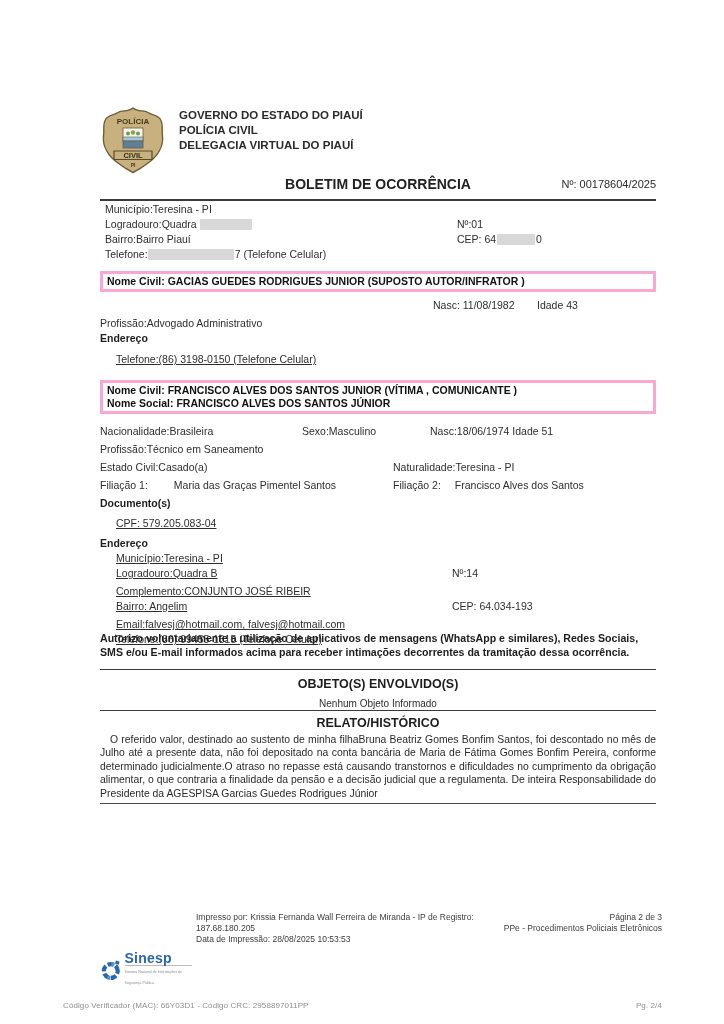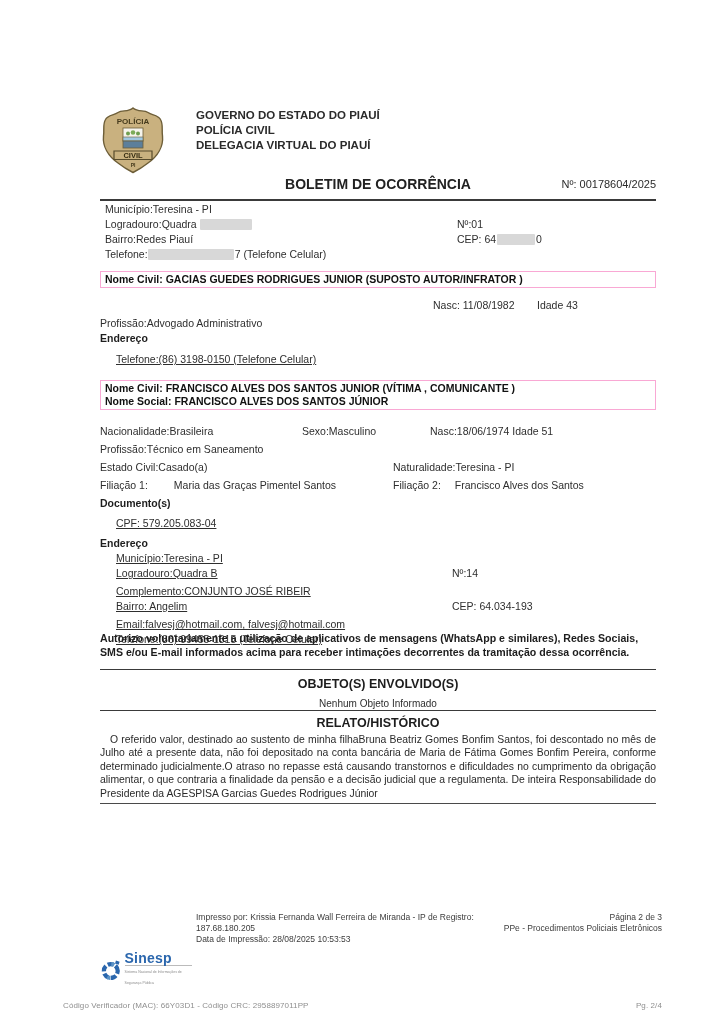--- a/index.html
+++ b/index.html
@@ -5,21 +5,21 @@
   html,body{margin:0;padding:0;background:#f3f3f3;}
   .page{
     width:724px;height:1024px;position:relative;background:#ffffff;
     margin:0 auto;outline:1px solid #dcdcdc;overflow:hidden;
     font-family:"Liberation Sans", sans-serif;color:#2e2e2e;
   }
   .content{position:absolute;left:100px;top:0;width:556px;}
 
   
   .org-header{position:absolute;top:106px;left:0;display:flex;align-items:flex-start;}
-  .org-lines{margin-left:30px;margin-top:2px;font-weight:bold;font-size:11.5px;line-height:15px;color:#2b2b2b;}
+  .org-lines{margin-left:13px;margin-top:2px;font-weight:bold;font-size:11.5px;line-height:15px;color:#2b2b2b;}
 
   .title-row{position:absolute;top:176px;left:0;right:0;height:20px;}
   .doc-title{position:absolute;left:0;right:0;text-align:center;font-size:14px;font-weight:bold;color:#222;}
   .doc-number{position:absolute;right:0;top:2px;font-size:11px;color:#2b2b2b;}
 
   .hr{position:absolute;left:0;right:0;border:none;margin:0;}
   .hr.h1{top:199px;border-top:2px solid #3a3a3a;}
   .hr.h2{top:669px;border-top:1.6px solid #3a3a3a;}
   .hr.h3{top:710px;border-top:1.6px solid #3a3a3a;}
   .hr.h4{top:803px;border-top:1.2px solid #4a4a4a;}
@@ -28,21 +28,21 @@
   .row{position:relative;}
   .colr{position:absolute;left:352px;top:0;}
 
   .addr{position:absolute;top:202px;left:5px;right:0;}
 
   .redact{display:inline-block;background:#d8d8d8;height:11px;vertical-align:-2px;border-radius:1px;}
   .redact.w-log{width:52px;margin-left:3px;}
   .redact.w-cep{width:38px;margin:0 1px;}
   .redact.w-tel{width:86px;margin-right:1px;}
 
-  .namebox{position:absolute;left:0;right:0;border:1px solid #f9a8d4;padding:1px 4px;font-size:10.5px;font-weight:bold;line-height:13px;color:#111;background:#fff;}
+  .namebox{position:absolute;left:0;right:0;border:3px solid #f9a8d4;padding:1px 4px;font-size:10.5px;font-weight:bold;line-height:13px;color:#111;background:#fff;}
   .box1{top:271px;}
   .box2{top:380px;}
 
   .p1{position:absolute;top:298px;left:0;right:0;}
   .p1 .nascrow{position:relative;height:15px;}
   .p1 .nasc{position:absolute;left:333px;}
   .p1 .idade{position:absolute;left:437px;}
   .p1 .prof{margin-top:3px;}
   .bold{font-weight:bold;color:#1e1e1e;}
   .ind{padding-left:16px;text-decoration:underline;}
@@ -116,21 +116,21 @@
 
     <div class="addr fs">
       <div class="row">
         <span>Município:Teresina - PI</span>
       </div>
       <div class="row">
         <span>Logradouro:Quadra</span><span class="redact w-log"></span>
         <span class="colr">Nº:01</span>
       </div>
       <div class="row">
-        <span>Bairro:Redes Piauí</span>
+        <span>Bairro:Bairro Piauí</span>
         <span class="colr"><span>CEP: 64</span><span class="redact w-cep"></span><span>0</span></span>
       </div>
       <div class="row">
         <span>Telefone:</span><span class="redact w-tel"></span><span>7 (Telefone Celular)</span>
       </div>
     </div>
 
     <div class="namebox box1">Nome Civil: GACIAS GUEDES RODRIGUES JUNIOR (SUPOSTO AUTOR/INFRATOR )</div>
     <div class="p1 fs">
       <div class="nascrow">

